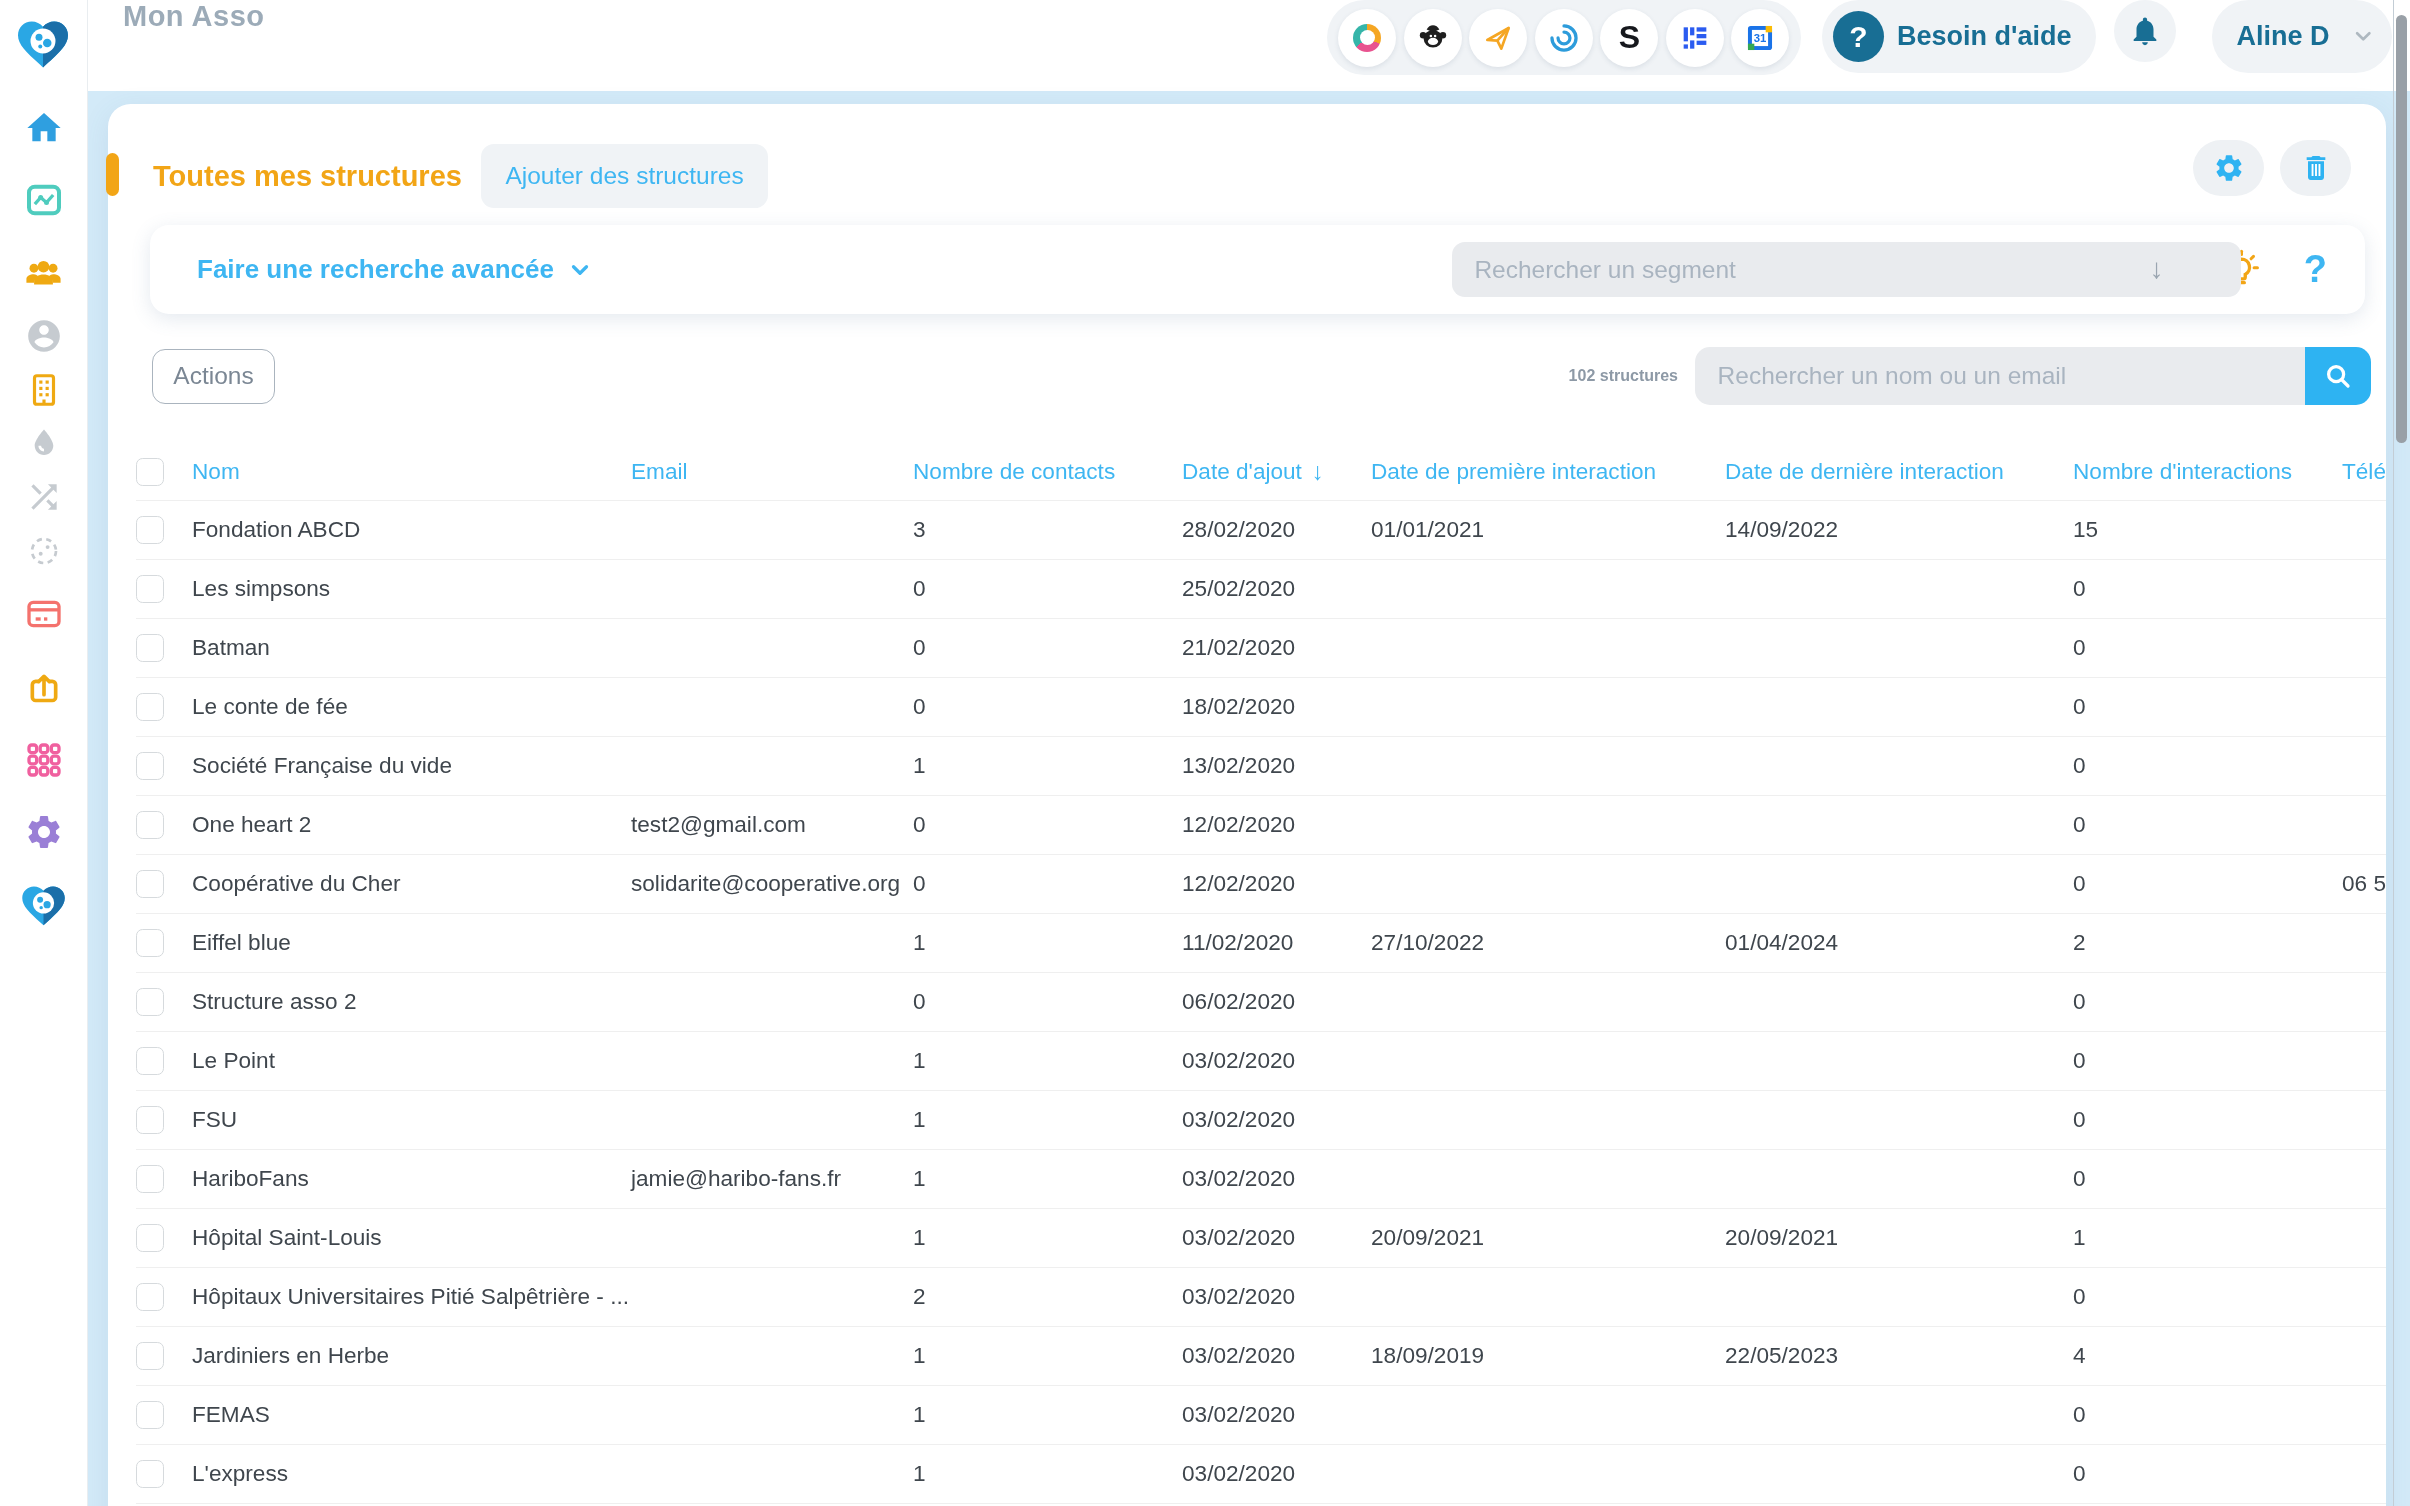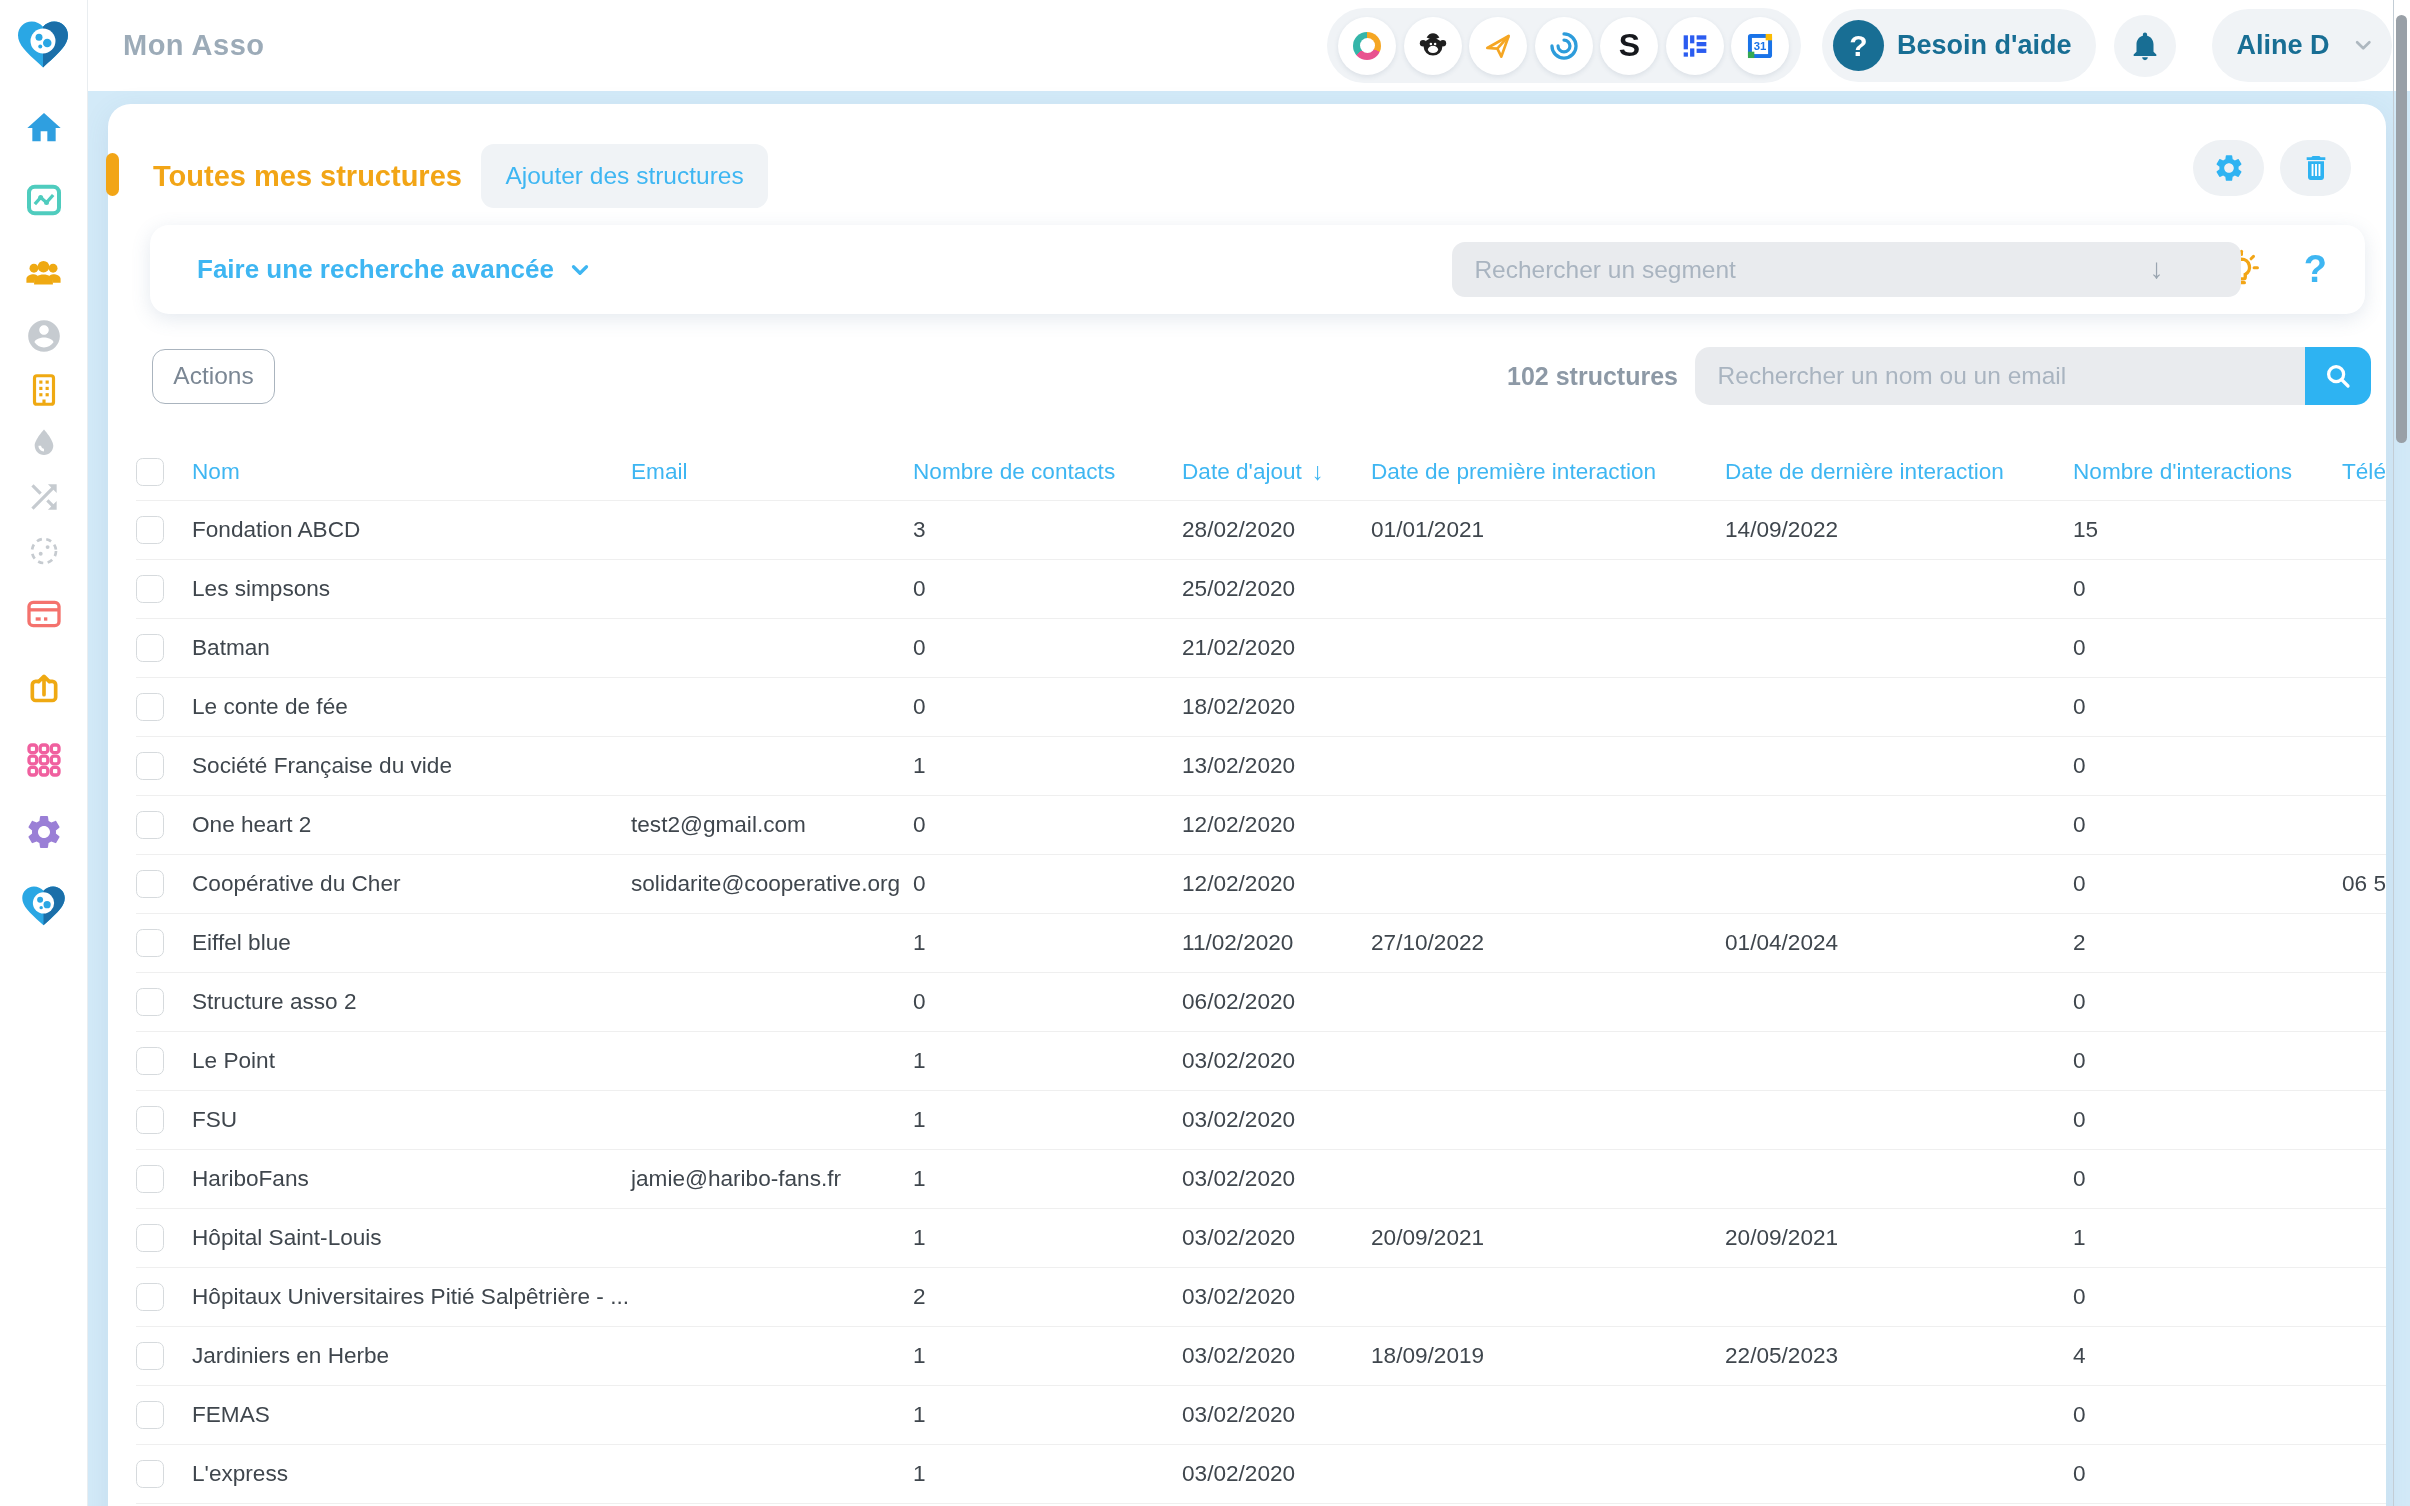--- a/index.html
+++ b/index.html
@@ -1,21 +1,21 @@
 <!DOCTYPE html>
 <html style="--page_bg: #d3eaf8; --accent_orange: #f2a516; --link_blue: #3eb6f2; --teal_dark: #186e94; --text_dark: #3f464d; --text_gray: #9cabb8; --muted: #8d99a6; --placeholder: #a9b4c0; --input_bg: #e9ebee; --pill_bg: #f0f3f6; --button_blue: #2eb3f2; --row_border: #efefef; --icon_gray: #c6cbd0; --icon_teal: #4fccbe; --icon_amber: #efa912; --icon_red: #f4726d; --icon_pink: #f0609f; --icon_purple: #9a7fd6; --icon_blue: #2f9fe0;font-size:15px"><head>
 <meta charset="utf-8">
 <style>
   * { margin:0; padding:0; box-sizing:border-box; }
   html,body { width:2411px; height:1507px; overflow:hidden;
     font-family:"Liberation Sans", sans-serif; background:var(--page_bg,#d3eaf8); }
 
   
   .topbar { position:absolute; left:88px; top:0; width:2323px; height:91px;
-    background:#fff; display:flex; align-items:center; padding:0 19px 0 35px; }
+    background:#fff; display:flex; align-items:flex-start; padding:0 19px 0 35px; }
   .app-title { font-size:29px; font-weight:bold; color:var(--text_gray,#9cabb8); letter-spacing:0.5px; }
   .intg-pill { margin-left:auto; height:75px; border-radius:38px; background:var(--pill_bg,#f0f3f6);
     display:flex; align-items:center; gap:7.5px; padding:0 11.3px; }
   .intg-circle { width:58px; height:58px; border-radius:50%; background:#fff;
     box-shadow:0 1.9px 5.6px rgba(40,70,100,.10); display:flex; align-items:center; justify-content:center; position:relative; }
   .ring { width:28px; height:28px; border-radius:50%;
     background:conic-gradient(#f5a623 0 32%, #e8538f 32% 64%, #35b5a9 64% 100%); position:relative; }
   .ring::after { content:""; position:absolute; left:6.6px; top:6.6px; width:15px; height:15px; border-radius:50%; background:#fff; }
   .s-letter { font-size:32px; font-weight:bold; color:#16181d; }
   .help-pill { margin-left:21px; height:73px; border-radius:37px; background:var(--pill_bg,#f0f3f6);
@@ -57,21 +57,21 @@
   .segment-input { width:789px; height:55px; border:none; outline:none; background:var(--input_bg,#e9ebee);
     border-radius:13px; font-family:inherit; font-size:24.5px; color:var(--text_dark,#3f464d); padding:0 56px 0 22.6px; }
   .segment-arrow { position:absolute; right:21px; top:11.3px; font-size:28px; color:#9aa5b0; pointer-events:none; }
   .bulb-btn,.tb-help-btn { background:none; border:none; cursor:pointer; display:flex; align-items:center; justify-content:center; }
   .bulb-btn { margin-left:34px; } 
   .tb-help-btn { margin-left:40px; font-size:38px; font-weight:bold; color:var(--link_blue,#3eb6f2); font-family:inherit; }
 
   .actions-row { position:absolute; left:28px; top:243px; width:2250px; height:58px; display:flex; align-items:center; }
   .actions-btn { margin-left:16px; width:123px; height:55px; border:1.9px solid #aab4be; border-radius:13px;
     background:#fff; font-family:inherit; font-size:24.5px; color:#7b8794; cursor:pointer; }
-  .count-label { margin-left:auto; font-size:25px; font-weight:bold; color:var(--muted,#8d99a6); }
+  .count-label { margin-left:auto; font-size:16px; font-weight:bold; color:var(--muted,#8d99a6); }
   .search-group { margin-left:17px; margin-right:15px; display:flex; }
   .name-search { width:610px; height:58px; border:none; outline:none; background:var(--input_bg,#e9ebee);
     border-radius:15px 0 0 15px; font-family:inherit; font-size:24.5px; color:var(--text_dark,#3f464d); padding:0 22.6px; }
   .search-btn { width:66px; height:58px; border:none; border-radius:0 15px 15px 0;
     background:var(--button_blue,#2eb3f2); cursor:pointer; display:flex; align-items:center; justify-content:center; }
 
   
   .table { position:absolute; left:28px; top:339px; width:2448px; }
   .trow { display:grid; grid-template-columns:56px 439px 282px 269px 189px 354px 348px 269px 132px;
     align-items:center; height:59px; border-bottom:0.9px solid var(--row_border,#efefef); }

